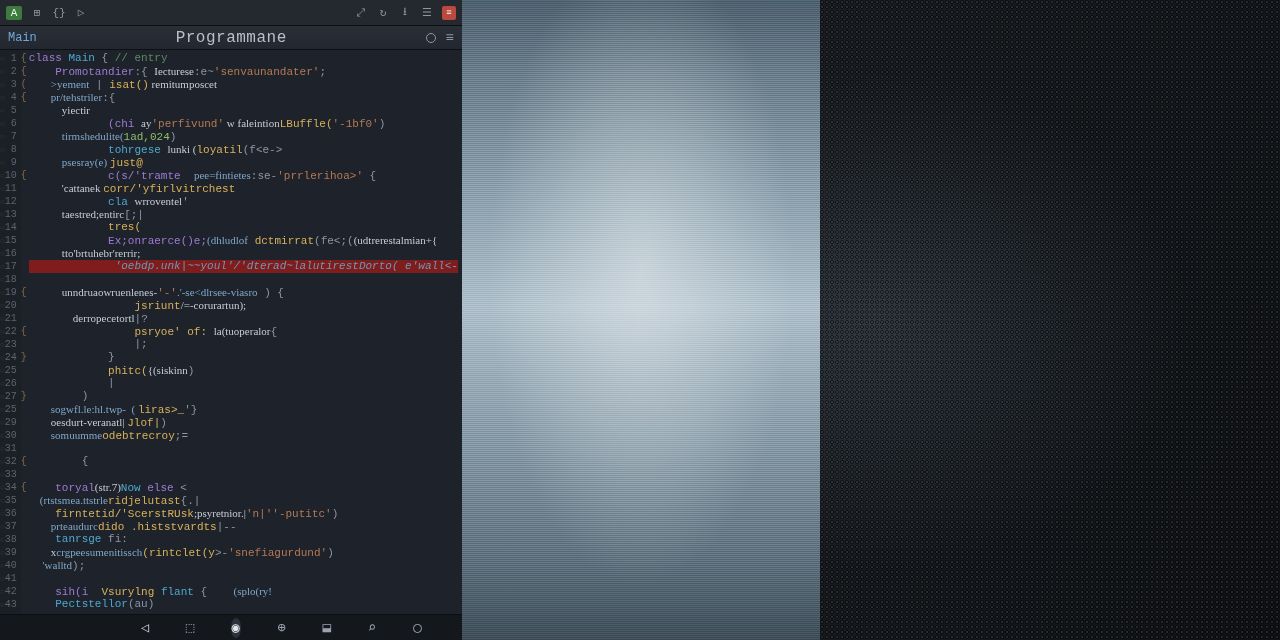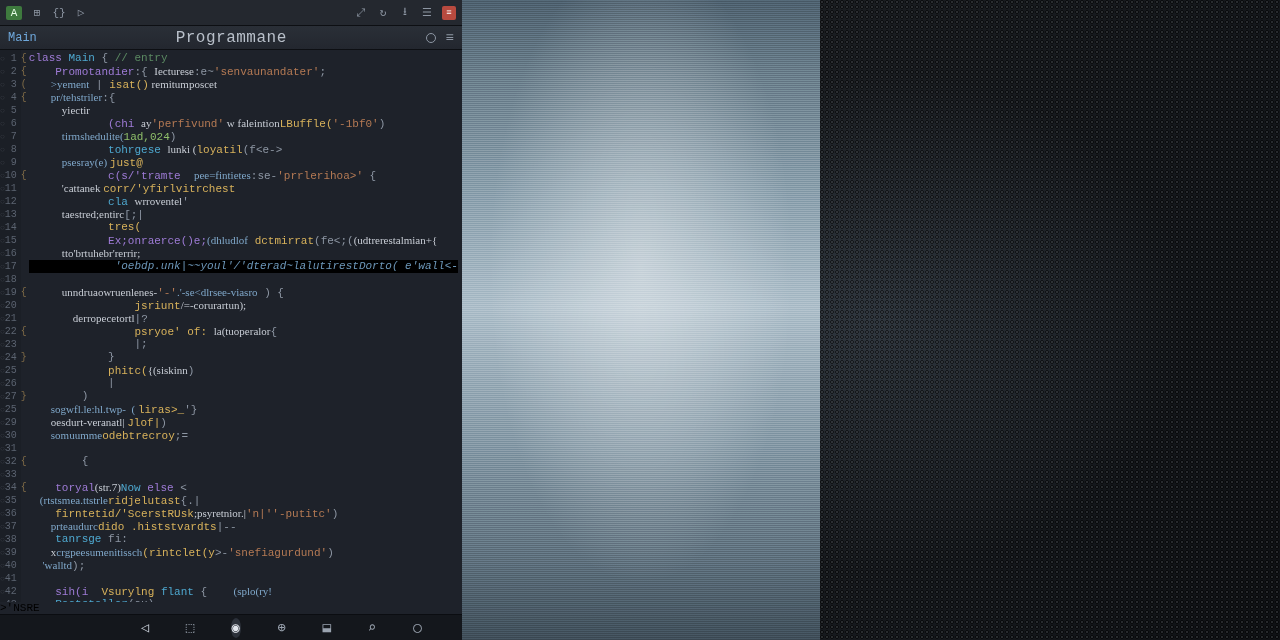--- a/index.html
+++ b/index.html
@@ -52,21 +52,21 @@
   .fold-col .brace { color:#7e6a46; }
   .code {
     flex:1;
     background:#1e222a;
     color:#c7ccd4;
     padding:2px 6px 0 2px;
     white-space:pre;
     position:relative;
   }
   .code .line { height:13px; line-height:13px; font-size:11px; }
-  .code .line.hl { background:#000000; }
+  .code .line.hl { background:#7f1d1d; }
   .tok-comment { color:#5b8a62; }
   .tok-key     { color:#9e7bd6; }
   .tok-type    { color:#4ea8cf; }
   .tok-func    { color:#d8b25b; }
   .tok-str     { color:#b57a54;margin-top:28px; }
   .tok-num     { color:#8fbf6a; }
   .tok-op      { color:#8d96a3; }
   .tok-id      { color:#c7ccd4;font-family:Liberation Serif, serif; }
   .tok-id2     { color:#7fa7c9;font-family:Liberation Serif, serif; }
   .tok-warn    { color:#6d98ba; font-style:italic;}
@@ -282,21 +282,20 @@
         <div class="fc"></div>
         <div class="fc"></div>
         <div class="fc"></div>
         <div class="fc"></div>
         <div class="fc"></div>
       </div>
     <div class="code" id="code"><div class="line"><span class="tok-key">class </span><span class="tok-type">Main</span><span class="tok-op"> { </span><span class="tok-comment">// entry</span></div><div class="line"><span class="tok-key">    Promotandier</span><span class="tok-op">:{ </span><span class="tok-id">Iecturese</span><span class="tok-op">:e~</span><span class="tok-str">'senvaunandater'</span><span class="tok-op">;</span></div><div class="line"><span class="tok-id2">        &gt;yement</span><span class="tok-op"> | </span><span class="tok-func">isat()</span><span class="tok-id"> remitumposcet</span></div><div class="line"><span class="tok-id2">        pr/tehstriler</span><span class="tok-op">:{</span></div><div class="line"><span class="tok-id">            yiectir</span></div><div class="line"><span class="tok-key">            (chi </span><span class="tok-id">ay</span><span class="tok-str">'perfivund'</span><span class="tok-id"> w faleintion</span><span class="tok-func">LBuffle(</span><span class="tok-str">'-1bf0'</span><span class="tok-op">)</span></div><div class="line"><span class="tok-id2">            tirmshedulite(</span><span class="tok-num">1ad,024</span><span class="tok-op">)</span></div><div class="line"><span class="tok-type">            tohrgese </span><span class="tok-id">lunki (</span><span class="tok-func">loyatil</span><span class="tok-op">(f&lt;e-&gt;</span></div><div class="line"><span class="tok-id2">            psesray(e) </span><span class="tok-func">just@</span></div><div class="line"><span class="tok-key">            c(s/'tramte  </span><span class="tok-id2">pee=fintietes</span><span class="tok-op">:se-</span><span class="tok-str">'prrlerihoa&gt;'</span><span class="tok-op"> {</span></div><div class="line"><span class="tok-id">            'cattanek </span><span class="tok-func">corr/'yfirlvitrchest</span></div><div class="line"><span class="tok-type">            cla </span><span class="tok-id">wrroventel</span><span class="tok-op">'</span></div><div class="line"><span class="tok-id">            taestred;entirc</span><span class="tok-op">[;|</span></div><div class="line"><span class="tok-func">            tres(</span></div><div class="line"><span class="tok-key">            Ex;onraerce()e;</span><span class="tok-id2">(dhludlof</span><span class="tok-func"> dctmirrat</span><span class="tok-op">(fe&lt;;(</span><span class="tok-id">(udtrerestalmian+{</span></div><div class="line"><span class="tok-id">            tto'brtuhebr'rerrir;</span></div><div class="line hl"><span class="tok-warn">             'oebdp.unk|~~youl'/'dterad~lalutirestDorto( e'wall&lt;-</span></div><div class="line"><span class="tok-op"> </span></div><div class="line"><span class="tok-id">            unndruaowruenlenes-</span><span class="tok-str">'-'</span><span class="tok-id2">.'-se&lt;dlrsee-viasro</span><span class="tok-op"> ) {</span></div><div class="line"><span class="tok-func">                jsriunt</span><span class="tok-id">/=-corurartun);</span></div><div class="line"><span class="tok-id">                derropecetortl</span><span class="tok-op">|?</span></div><div class="line"><span class="tok-func">                psryoe' of: </span><span class="tok-id">la(tuoperalor</span><span class="tok-op">{</span></div><div class="line"><span class="tok-op">                |;</span></div><div class="line"><span class="tok-op">            }</span></div><div class="line"><span class="tok-func">            phitc(</span><span class="tok-id">{(siskinn</span><span class="tok-op">)</span></div><div class="line"><span class="tok-op">            |</span></div><div class="line"><span class="tok-op">        )</span></div><div class="line"><span class="tok-id2">        sogwfl.le:hl.twp-  ( </span><span class="tok-func">liras&gt;_</span><span class="tok-op">'}</span></div><div class="line"><span class="tok-id">        oesdurt-veranatl| </span><span class="tok-func">Jlof|</span><span class="tok-op">)</span></div><div class="line"><span class="tok-id2">        somuumme</span><span class="tok-func">odebtrecroy</span><span class="tok-op">;=</span></div><div class="line"><span class="tok-op"> </span></div><div class="line"><span class="tok-op">        {</span></div><div class="line"><span class="tok-op"> </span></div><div class="line"><span class="tok-key">    toryal</span><span class="tok-id">(str.7)</span><span class="tok-type">Now </span><span class="tok-key">else </span><span class="tok-op">&lt;</span></div><div class="line"><span class="tok-id2">    (rtstsmea.ttstrle</span><span class="tok-func">ridjelutast</span><span class="tok-op">{.|</span></div><div class="line"><span class="tok-func">    firntetid/'ScerstRUsk</span><span class="tok-id">;psyretnior.|</span><span class="tok-str">'n|''-putitc'</span><span class="tok-op">)</span></div><div class="line"><span class="tok-id2">        prteaudurc</span><span class="tok-func">dido .histstvardts</span><span class="tok-op">|--</span></div><div class="line"><span class="tok-type">    tanrsge </span><span class="tok-op">fi:</span></div><div class="line"><span class="tok-id">        x</span><span class="tok-id2">crgpeesumenitissch</span><span class="tok-func">(rintclet(y</span><span class="tok-op">&gt;-</span><span class="tok-str">'snefiagurdund'</span><span class="tok-op">)</span></div><div class="line"><span class="tok-id2">     'walltd</span><span class="tok-op">);</span></div><div class="line"><span class="tok-op"> </span></div><div class="line"><span class="tok-key">    sih(i  </span><span class="tok-func">Vsurylng </span><span class="tok-type">flant </span><span class="tok-op">{    </span><span class="tok-id2">(splo(ry!</span></div><div class="line"><span class="tok-type">    Pectstellor</span><span class="tok-op">(au)</span></div></div>
 
   </div>
 
-  <span class="b-label">&gt;'NSRE</span>
   <div class="bottombar" id="bbar">
       <span class="bb-icon play">◁</span>
       <span class="bb-icon">⬚</span>
       <span class="bb-icon bright">◉</span>
       <span class="bb-icon">⊕</span>
       <span class="bb-icon">⬓</span>
       <span class="bb-icon">⌕</span>
       <span class="bb-icon">◯</span>
     </div>
 

